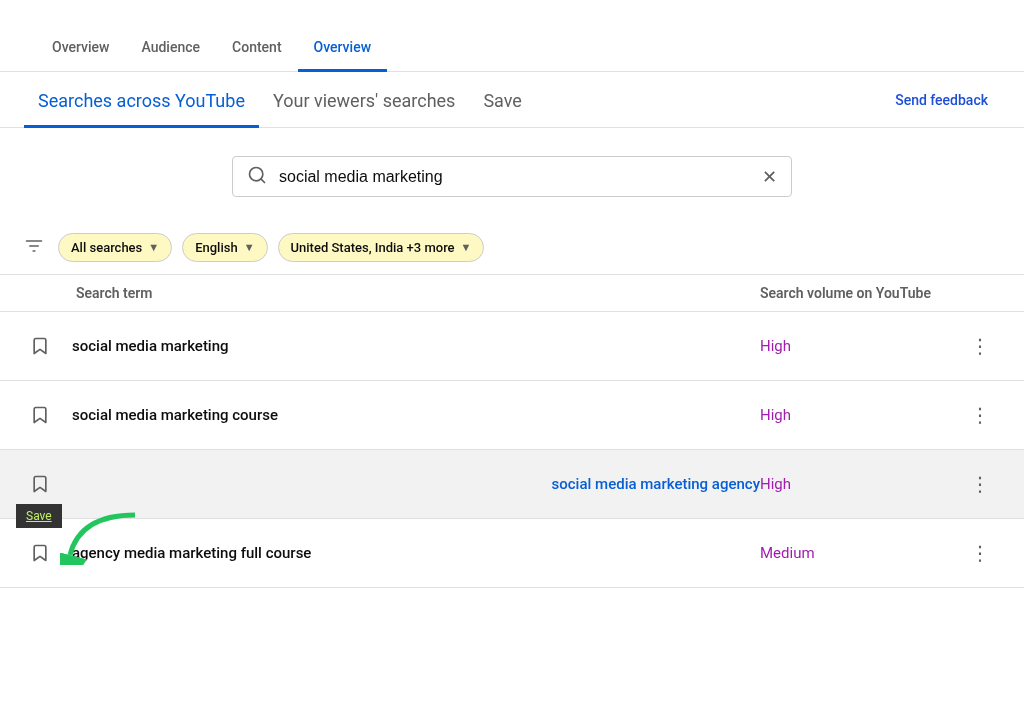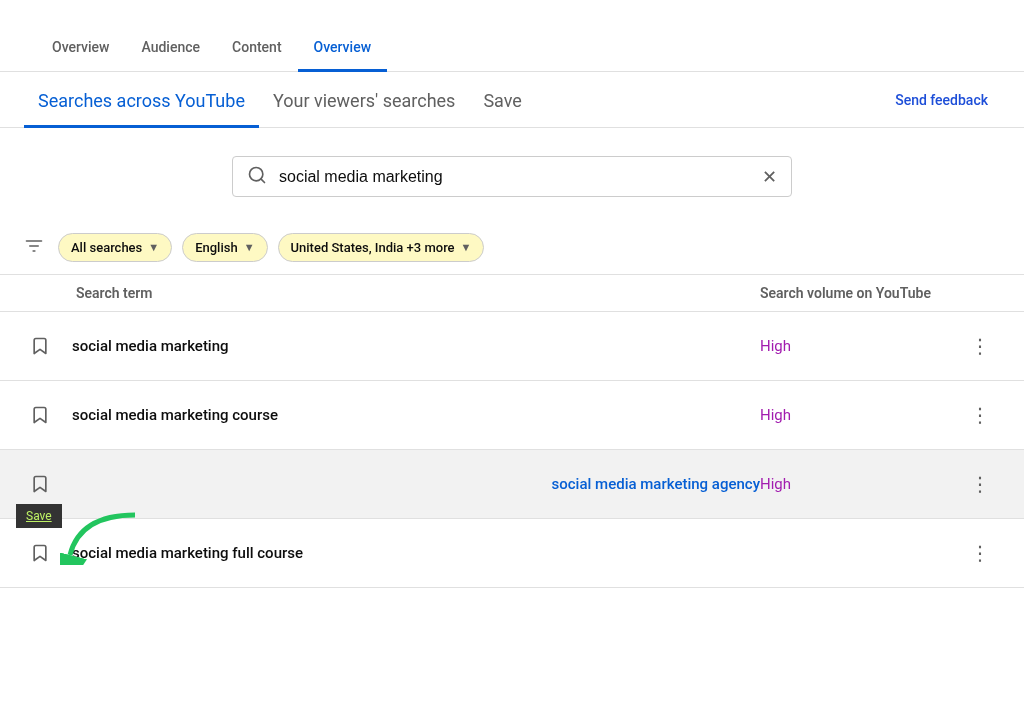--- a/index.html
+++ b/index.html
@@ -355,17 +355,18 @@
       </svg>
     </div>
   </div>
 
   <div class="table-row">
     <div class="bookmark-btn">
       <svg class="bookmark" viewBox="0 0 24 24" fill="none" stroke="#606060" stroke-width="2" stroke-linecap="round" stroke-linejoin="round">
         <path d="M19 21l-7-5-7 5V5a2 2 0 0 1 2-2h10a2 2 0 0 1 2 2z"></path>
       </svg>
     </div>
-    <span class="term-text">social media marketing full course</span>
+    <span class="term-text">agency media marketing full course</span>
+    <span class="volume-text">Medium</span>
     <div class="more-btn">⋮</div>
   </div>
 
 </div>
 
 </body></html>

